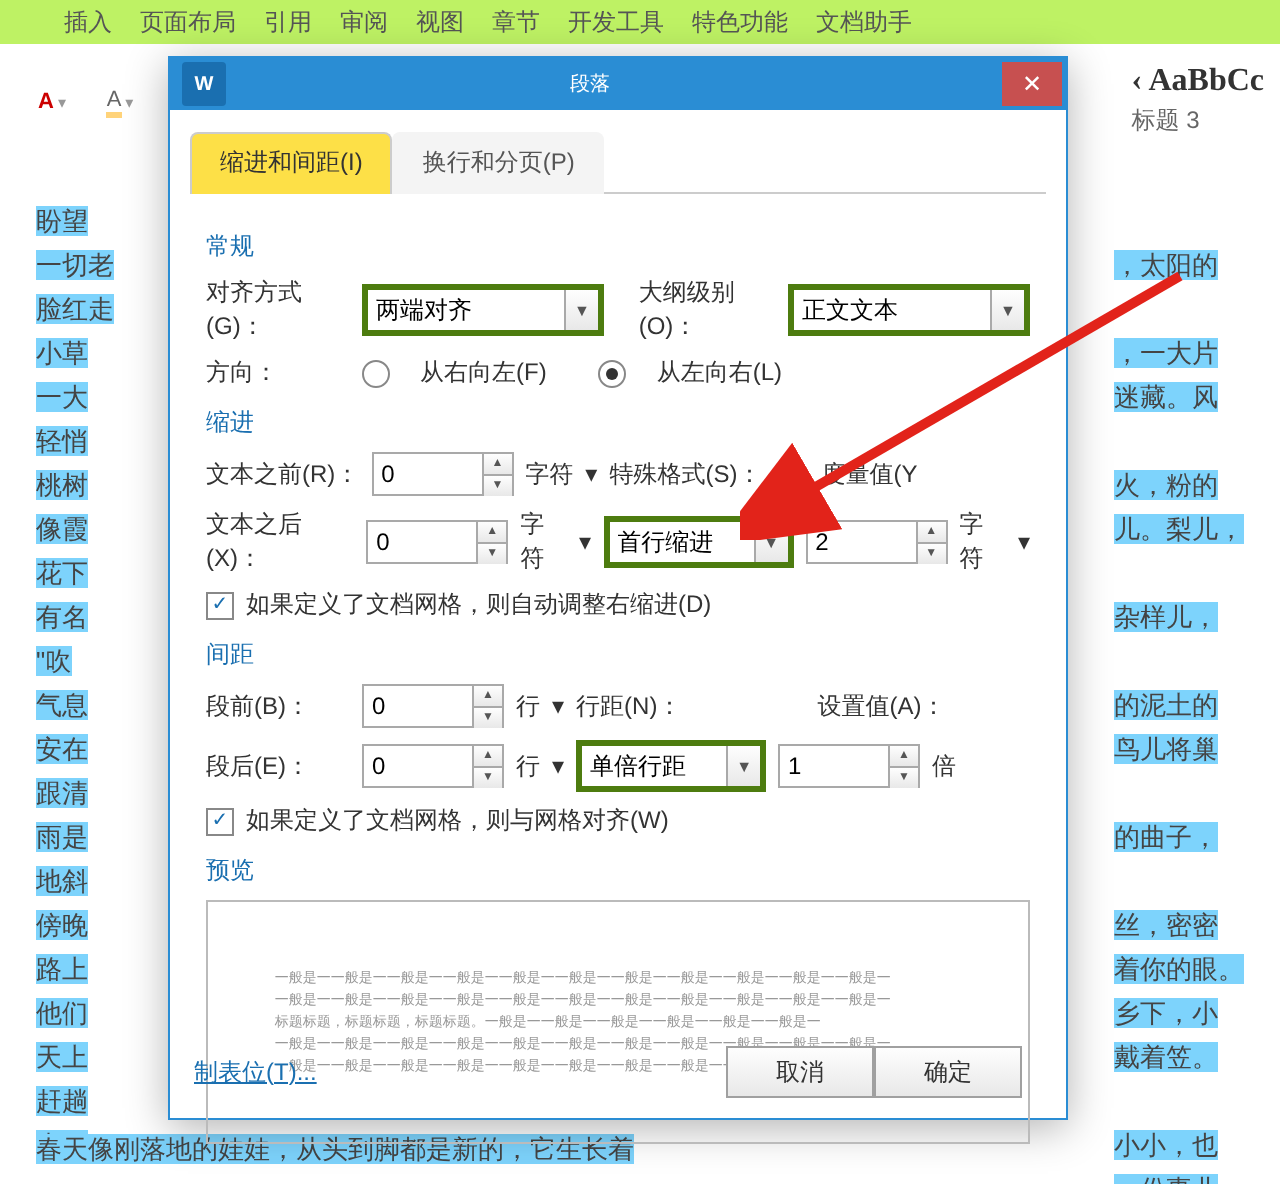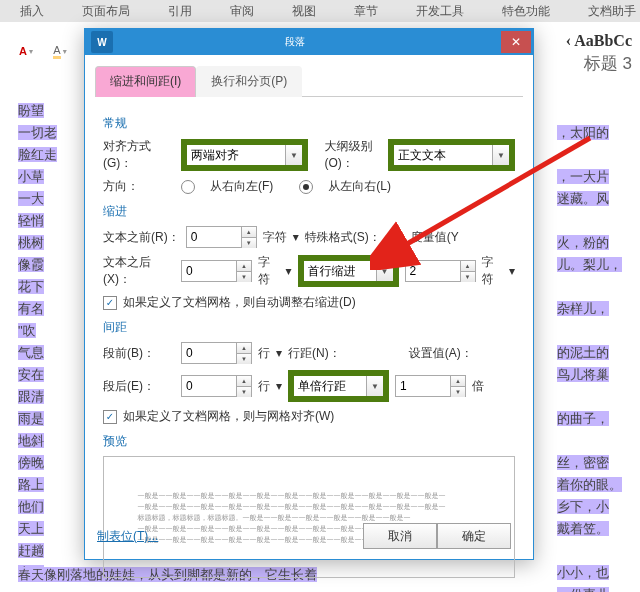--- a/index.html
+++ b/index.html
@@ -1,39 +1,39 @@
 <!DOCTYPE html>
 <html><head>
 <meta charset="utf-8">
 <style>
 html,body{margin:0;padding:0;font-family:"Microsoft YaHei","SimSun",sans-serif;font-size:12px;color:#333;background:#f0f0f0}
 .stage{position:relative;width:640px;height:592px;overflow:hidden;background:#fff}
-.menubar{position:absolute;top:0;left:0;right:0;height:22px;background:#e5e5e5;border-bottom:1px solid #e5e5e5;display:flex;align-items:center;gap:38px;padding-left:20px;font-size:12px;color:#555}
+.menubar{position:absolute;top:0;left:0;right:0;height:22px;background:#bef264;border-bottom:1px solid #e5e5e5;display:flex;align-items:center;gap:14px;padding-left:32px;font-size:12px;color:#555}
 .ribbon{position:absolute;top:22px;left:0;right:0;height:58px;background:#fff;border-bottom:1px solid #e0e0e0;display:flex;align-items:center}
 .ribbon-left{display:flex;align-items:center;gap:6px;padding-left:12px}
 .rib-btn{width:26px;height:26px;border:1px solid transparent;display:flex;align-items:center;justify-content:center;font-size:11px;color:#666}
 .rib-btn .drop{font-size:8px;color:#999;margin-left:2px}
-.ribbon-right{position:absolute;right:8px;top:10px;text-align:right}
+.ribbon-right{position:absolute;right:8px;top:10px;}
 .style-sample{font-family:"Times New Roman";font-size:16px;font-weight:bold;color:#333}
-.style-name{font-size:17px;color:#666;margin-top:2px}
+.style-name{font-size:12px;color:#666;margin-top:2px}
 .doc-bg{position:absolute;top:80px;left:0;right:0;bottom:0;background:#fff;padding:20px 18px;line-height:22px;font-size:13px;color:#444}
-.doc-bg span.sel{background:#c4b5fd}
+.doc-bg span.sel{background:#7dd3fc}
 .dialog{position:absolute;top:28px;left:84px;width:448px;height:530px;background:#fff;border:1px solid #2a8dd4;box-shadow:0 4px 20px rgba(0,0,0,.3)}
 .titlebar{height:26px;background:#2a8dd4;display:flex;align-items:center;color:#fff}
 .titlebar .wps{width:22px;height:22px;background:#1a6fb0;margin:2px 6px;display:flex;align-items:center;justify-content:center;font-size:10px;font-weight:bold;color:#fff;border-radius:2px}
 .titlebar .ttl{flex:1;text-align:center;font-size:10px;margin-right:28px}
 .titlebar .close{width:30px;height:22px;background:#c75050;margin:2px;display:flex;align-items:center;justify-content:center;color:#fff;font-size:12px}
 .tabs{display:flex;border-bottom:1px solid #ccc;margin:10px 10px 0 10px}
-.tab{padding:6px 14px;border:1px solid #ccc;border-bottom:none;background:#f9a8d4;font-size:12px;position:relative;top:1px;border-radius:4px 4px 0 0}
+.tab{padding:6px 14px;border:1px solid #ccc;border-bottom:none;background:#fde047;font-size:12px;position:relative;top:1px;border-radius:4px 4px 0 0}
 .tab.inactive{background:#f4f4f4;border:1px solid transparent;color:#555}
 .body{padding:10px 18px 0 18px}
 .grp-title{color:#1a6fb0;font-size:12px;margin:8px 0 6px 0}
 .row{display:flex;align-items:center;gap:6px;margin:6px 0;font-size:12px;color:#333}
 .lbl{min-width:72px}
-.combo{display:inline-flex;align-items:center;border:6px solid #4d7c0f;height:20px;background:#fff}
+.combo{display:inline-flex;align-items:center;border:3px solid #4d7c0f;height:20px;background:#fff}
 .combo input{border:none;outline:none;font-size:12px;padding:0 4px}
 .combo .arr{width:16px;height:20px;border-left:1px solid #a9a9a9;display:flex;align-items:center;justify-content:center;font-size:8px;color:#555;background:linear-gradient(#fefefe,#e8e8e8)}
 .spin{display:inline-flex;align-items:center;border:1px solid #a9a9a9;height:20px;background:#fff}
 .spin input{border:none;outline:none;font-size:12px;width:46px;padding:0 4px}
 .spin .btns{display:flex;flex-direction:column}
 .spin .b{width:14px;height:10px;border-left:1px solid #a9a9a9;font-size:6px;display:flex;align-items:center;justify-content:center;background:linear-gradient(#fefefe,#e8e8e8);color:#555}
 .spin .b+.b{border-top:1px solid #a9a9a9}
 .radio{display:inline-flex;align-items:center;gap:15px;margin-right:20px}
 .radio .dot{width:12px;height:12px;border:1px solid #888;border-radius:50%;display:flex;align-items:center;justify-content:center}
 .radio.sel .dot::after{content:"";width:6px;height:6px;background:#333;border-radius:50%}

